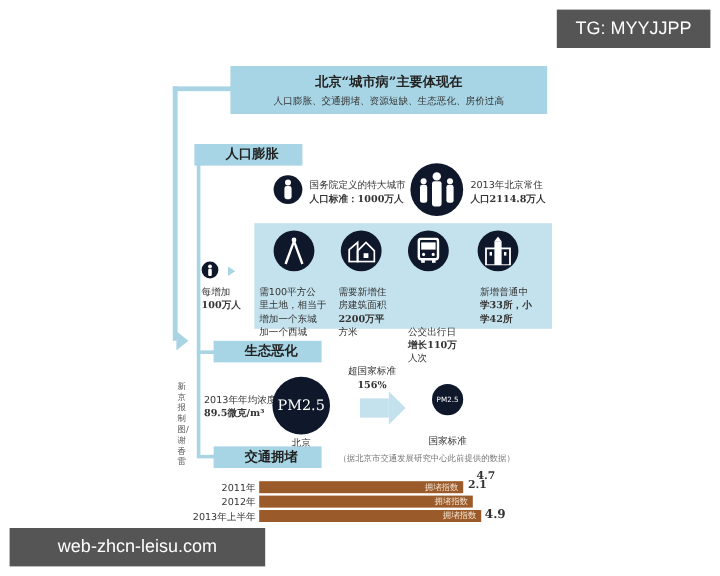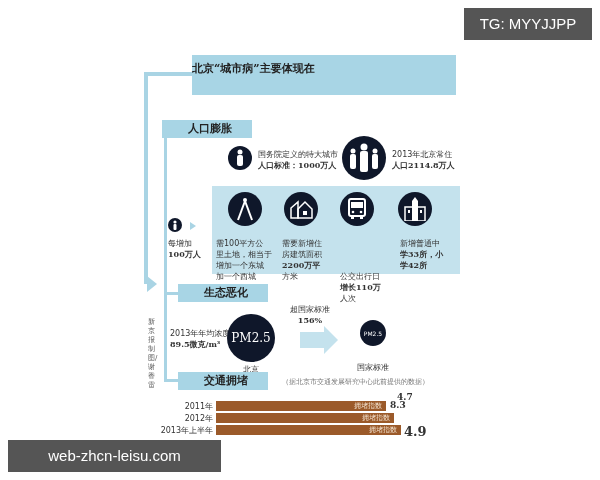--- a/index.html
+++ b/index.html
@@ -18,22 +18,23 @@
 <body>
 
 <div class="conn" style="left:144px;top:72px;width:4px;height:212px;"></div>
 <div class="conn" style="left:144px;top:72px;width:50px;height:4px;"></div>
 <div class="abs" style="left:147px;top:276px;width:0;height:0;border-top:8px solid transparent;border-bottom:8px solid transparent;border-left:10px solid #a9d4e4;"></div>
 <div class="conn" style="left:164px;top:128px;width:3px;height:252px;"></div>
 <div class="conn" style="left:164px;top:128px;width:16px;height:3px;"></div>
 <div class="conn" style="left:164px;top:292px;width:16px;height:3px;"></div>
 <div class="conn" style="left:164px;top:379px;width:16px;height:3px;"></div>
 
-<div class="abs" style="left:192px;top:55px;width:264px;height:40px;background:#a8d5e5;">
+<div class="abs" style="left:192px;top:55px;width:264px;height:40px;background:#a8d5e5;text-align:center;">
   <div style="font-family:'DejaVu Serif',serif;font-weight:bold;font-size:11px;margin-top:6px;color:#222;">北京“城市病”主要体现在</div>
+  <div style="font-size:8px;margin-top:3px;color:#333;">人口膨胀、交通拥堵、资源短缺、生态恶化、房价过高</div>
 </div>
 
 <div class="tag-box" style="left:162px;top:120px;width:90px;height:18px;font-size:11px;line-height:18px;padding-left:26px;box-sizing:border-box;"><span>人口膨胀</span></div>
 
 <div class="circle" style="left:228px;top:146px;width:24px;height:24px;">
   <svg width="10" height="18" viewBox="0 0 10 18">
       <circle cx="5" cy="3" r="2.5" fill="#fff"></circle>
       <rect x="2" y="6" width="6" height="11" rx="2" fill="#fff"></rect>
     </svg>
 </div>
@@ -155,28 +156,28 @@
 
 <div class="abs" style="left:148px;top:318px;width:10px;font-size:7px;line-height:9px;color:#555;word-break:break-all;">新京报制图/谢香雷</div>
 
 <div class="tag-box" style="left:178px;top:372px;width:90px;height:18px;font-size:11px;line-height:18px;padding-left:26px;box-sizing:border-box;"><span>交通拥堵</span></div>
 <div class="abs" style="left:282px;top:377px;font-size:7px;color:#777;font-family:'DejaVu Serif',serif;">（据北京市交通发展研究中心此前提供的数据）</div>
 
 <div class="abs" style="left:160px;top:401px;width:53px;text-align:right;font-size:8px;color:#333;">2011年</div>
 <div class="bar" style="left:216px;top:401px;width:170px;">
   <span class="bar-label">拥堵指数</span>
 </div>
-<div class="abs bold-num" style="left:390px;top:400px;font-size:9px;">8.3</div>
+<div class="abs bold-num" style="left:390px;top:400px;font-size:9px;">2.1</div>
 
 <div class="abs" style="left:160px;top:413px;width:53px;text-align:right;font-size:8px;color:#333;">2012年</div>
 <div class="bar" style="left:216px;top:413px;width:178px;">
   <span class="bar-label">拥堵指数</span>
 </div>
 <div class="abs bold-num" style="left:397px;top:392px;font-size:9px;">4.7</div>
 
 <div class="abs" style="left:150px;top:425px;width:63px;text-align:right;font-size:8px;color:#333;">2013年上半年</div>
 <div class="bar" style="left:216px;top:425px;width:185px;">
   <span class="bar-label">拥堵指数</span>
 </div>
-<div class="abs bold-num" style="left:404px;top:424px;font-size:13px;">4.9</div>
+<div class="abs bold-num" style="left:404px;top:424px;font-size:10px;">4.9</div>
 
 <div class="wm" style="left:464px;top:8px;width:128px;height:32px;line-height:32px;text-align:center;font-size:15px;">TG: MYYJJPP</div>
 <div class="wm" style="left:8px;top:440px;width:213px;height:32px;line-height:32px;text-align:center;font-size:15px;">web-zhcn-leisu.com</div>
 
 </body></html>

